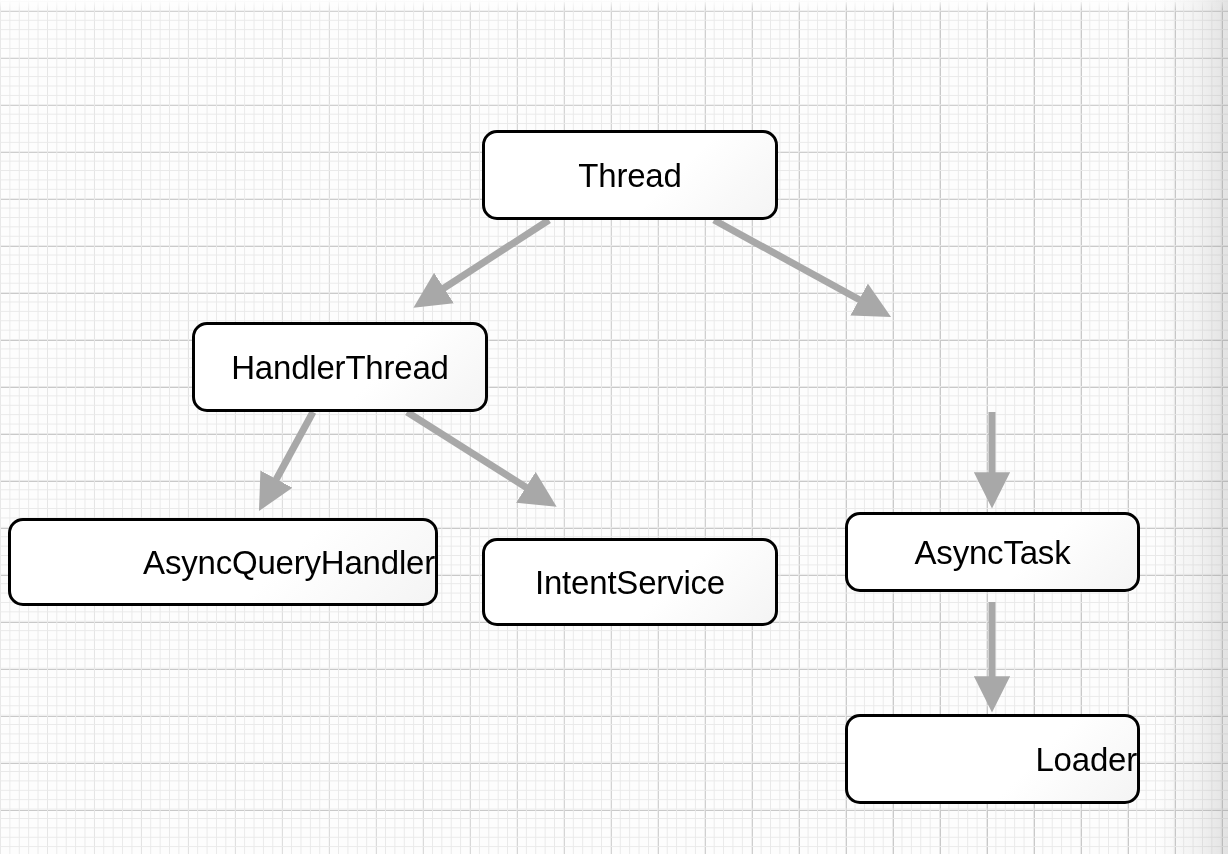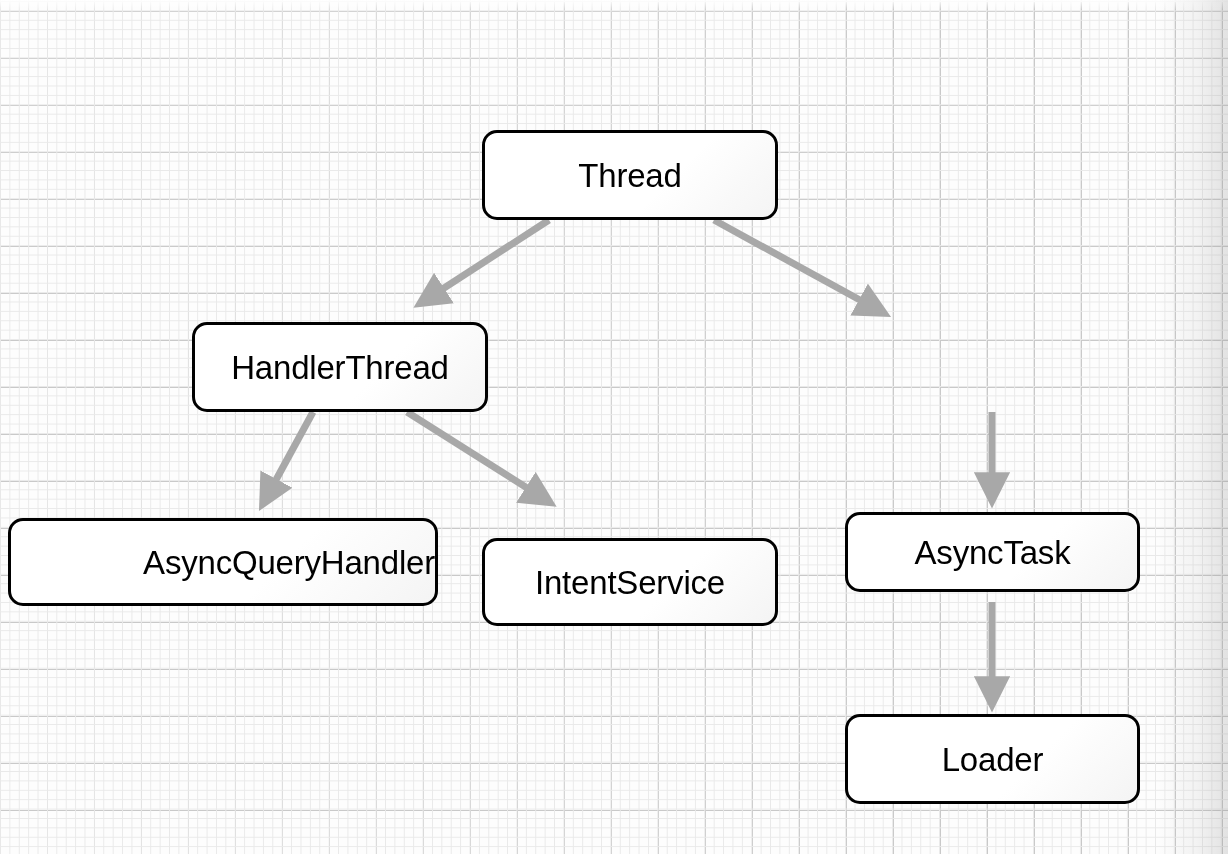--- a/index.html
+++ b/index.html
@@ -73,21 +73,21 @@
     letter-spacing: -0.2px;
     white-space: nowrap;
   }
   
   #node-thread              { left: 482px; top: 130px; width: 296px; height: 90px; }
   #node-handlerthread       { left: 192px; top: 322px; width: 296px; height: 90px; }
   #node-executorframework   { left: 788px; top: 322px; width: 408px; height: 90px; }
   #node-asyncqueryhandler   { left:   8px; top: 518px; width: 430px; height: 88px; justify-content: flex-end; }
   #node-intentservice       { left: 482px; top: 518px; width: 296px; height: 88px; margin-top: 20px; }
   #node-asynctask           { left: 845px; top: 512px; width: 295px; height: 80px; }
-  #node-loader              { left: 845px; top: 714px; width: 295px; height: 90px; }
+  #node-loader              { left: 845px; top: 714px; width: 295px; height: 90px; justify-content: flex-end; }
 </style>
 </head>
 <body>
 
 <div id="canvas">
 
   <svg id="arrow-layer" viewBox="0 0 1228 854" width="1228" height="854" xmlns="http://www.w3.org/2000/svg">
     <defs>
       <marker id="arrowhead" markerWidth="5.2" markerHeight="5.2" refX="3.4" refY="2.6" orient="auto" markerUnits="strokeWidth">
         <path d="M0,0 L5.2,2.6 L0,5.2 Z" fill="#a8a8a8"></path>

